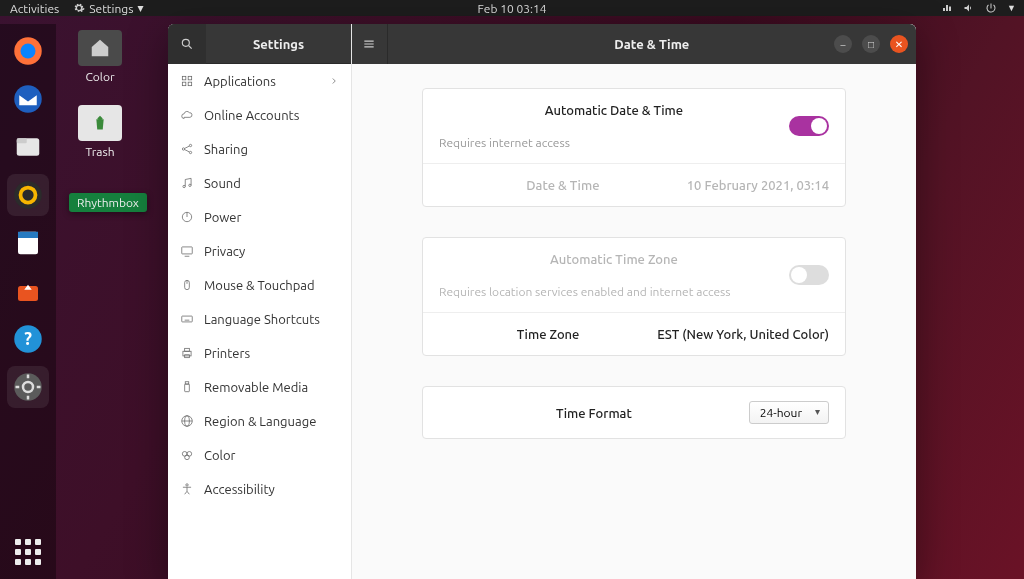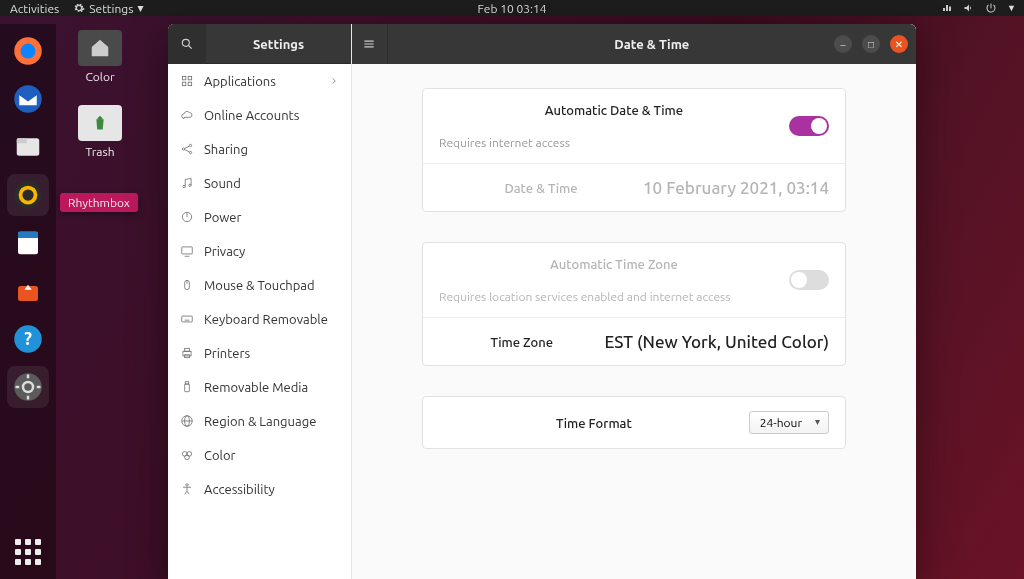--- a/index.html
+++ b/index.html
@@ -11,21 +11,21 @@
 .topbar .right { position: absolute; right: 8px; display: flex; gap: 10px; align-items: center; }
 .topbar svg { width: 12px; height: 12px; fill: #ccc; }
 .dock { position: absolute; left: 0; top: 24px; width: 56px; height: 555px; background: rgba(0,0,0,0.35); display: flex; flex-direction: column; align-items: center; padding-top: 6px; gap: 6px; }
 .dock-item { width: 42px; height: 42px; border-radius: 8px; display: flex; align-items: center; justify-content: center; font-size: 22px; }
 .dock-item.active { background: rgba(255,255,255,0.08); }
 .dock .apps { position: absolute; bottom: 6px; width: 42px; height: 42px; display: grid; grid-template-columns: repeat(3,6px); grid-template-rows: repeat(3,6px); gap: 4px; align-content: center; justify-content: center; }
 .dock .apps span { background: #eee; border-radius: 1px; }
 .desktop-icons { position: absolute; left: 70px; top: 30px; display: flex; flex-direction: column; gap: 22px; align-items: center; color: #eee; font-size: 12px; width: 60px; }
 .desktop-icon { display: flex; flex-direction: column; align-items: center; gap: 4px; }
 .desktop-icon .ibox { width: 44px; height: 36px; background: #4a4a4a; border-radius: 4px; display: flex; align-items: center; justify-content: center; }
-.tooltip { position: absolute; left: 60px; top: 193px; background: #be185d; color: #eee; font-size: 12px; padding: 3px 8px; border-radius: 3px; box-shadow: 0 2px 6px rgba(0,0,0,0.4); }
+.tooltip { position: absolute; left: 69px; top: 193px; background: #15803d; color: #eee; font-size: 12px; padding: 3px 8px; border-radius: 3px; box-shadow: 0 2px 6px rgba(0,0,0,0.4); }
 
 .window { position: absolute; left: 168px; top: 24px; width: 748px; height: 555px; background: #fafafa; border-radius: 6px 6px 0 0; box-shadow: 0 10px 40px rgba(0,0,0,0.4); display: flex; overflow: hidden; }
 .window-sidebar { width: 184px; background: #fff; border-right: 1px solid #e5e5e5; display: flex; flex-direction: column; }
 .sb-header { height: 40px; background: #373737; display: flex; align-items: center; border-bottom: 1px solid #2a2a2a; }
 .sb-search { width: 38px; height: 40px; display: flex; align-items: center; justify-content: center; background: #2f2f2f; }
 .sb-title { flex: 1; text-align: center; color: #eee; font-weight: 600; font-size: 13px; }
 .hamburger { width: 38px; height: 40px; display: flex; align-items: center; justify-content: center; background: #373737; border-right: 1px solid #2a2a2a; }
 .sb-list { overflow-y: auto; flex: 1; }
 .sb-item { display: flex; align-items: center; gap: 10px; height: 34px; padding: 12px 12px; font-size: 13px; color: #333; cursor: pointer; }
 .sb-item .chev { margin-left: auto; fill: #777; }
@@ -37,21 +37,21 @@
 .winbtns { position:absolute; right:8px; display:flex; gap:10px; align-items:center;}
 .wb { width:18px; height:18px; border-radius:50%; display:flex; align-items:center; justify-content:center; background:#4c4c4c; font-size:10px; color:#ddd;}
 .wb.close { background:#e95420; color:#fff; }
 .content { padding: 24px 70px; overflow:auto; }
 .card { background:#fff; border:1px solid #e2e2e2; border-radius:4px; margin-bottom:30px; }
 .row { display:flex; align-items:center; padding:14px 16px; border-bottom:1px solid #eee; }
 .row:last-child { border-bottom:none; }
 .row .label-col { flex:1; }
 .row .title { font-size:13px; color:#222; font-weight:500;text-align:center;}
 .row .sub { font-size:12px; color:#999; margin-top:19px;}
-.row .value { font-size:17px; color:#222; font-weight:500;}
+.row .value { font-size:13px; color:#222; font-weight:500;}
 .row.disabled .title, .row.disabled .value, .row.disabled .sub { color:#b5b5b5; }
 .switch { width:40px; height:20px; border-radius:10px; position:relative; }
 .switch.on { background:#a932a0; }
 .switch.on::after { content:""; position:absolute; right:2px; top:2px; width:16px;height:16px;border-radius:50%; background:#fff;}
 .switch.off { background:#ddd; }
 .switch.off::after { content:""; position:absolute; left:2px; top:2px; width:16px;height:16px;border-radius:50%; background:#fff;}
 .combo { border:1px solid #ccc; border-radius:3px; padding:4px 26px 4px 10px; font-size:12px; position:relative; background:linear-gradient(#fff,#f3f3f3);}
 .combo::after{content:"▾"; position:absolute; right:8px; top:4px; font-size:10px; color:#555;}
 </style>
 </head>
@@ -244,21 +244,21 @@
         </div>
       <div class="sb-item">
           <svg class="ic" viewBox="0 0 24 24">
             <rect x="3" y="7" width="18" height="10" rx="1"></rect>
             <line x1="6" y1="10" x2="6" y2="10"></line>
             <line x1="10" y1="10" x2="10" y2="10"></line>
             <line x1="14" y1="10" x2="14" y2="10"></line>
             <line x1="18" y1="10" x2="18" y2="10"></line>
             <line x1="8" y1="14" x2="16" y2="14"></line>
           </svg>
-          <span>Keyboard Removable</span>
+          <span>Language Shortcuts</span>
         </div>
       <div class="sb-item">
           <svg class="ic" viewBox="0 0 24 24">
             <rect x="5" y="9" width="14" height="8"></rect>
             <rect x="8" y="4" width="8" height="5"></rect>
             <rect x="8" y="15" width="8" height="5"></rect>
           </svg>
           <span>Printers</span>
         </div>
       <div class="sb-item">

